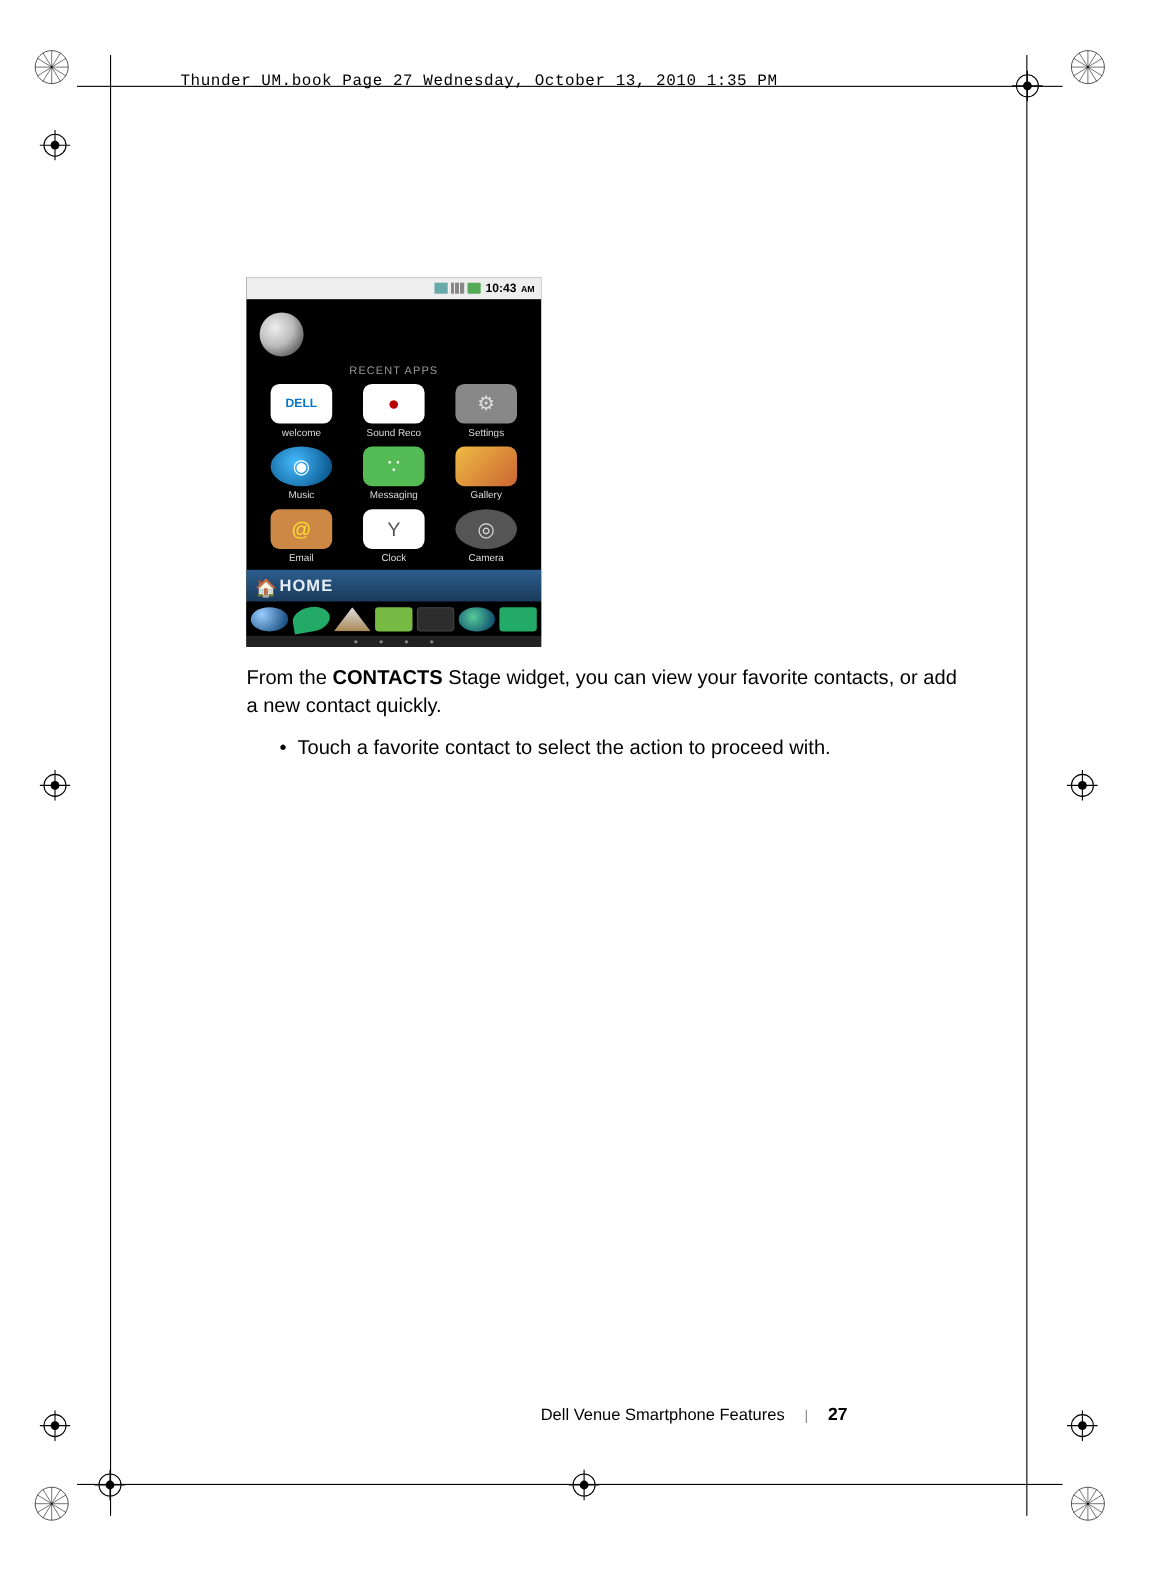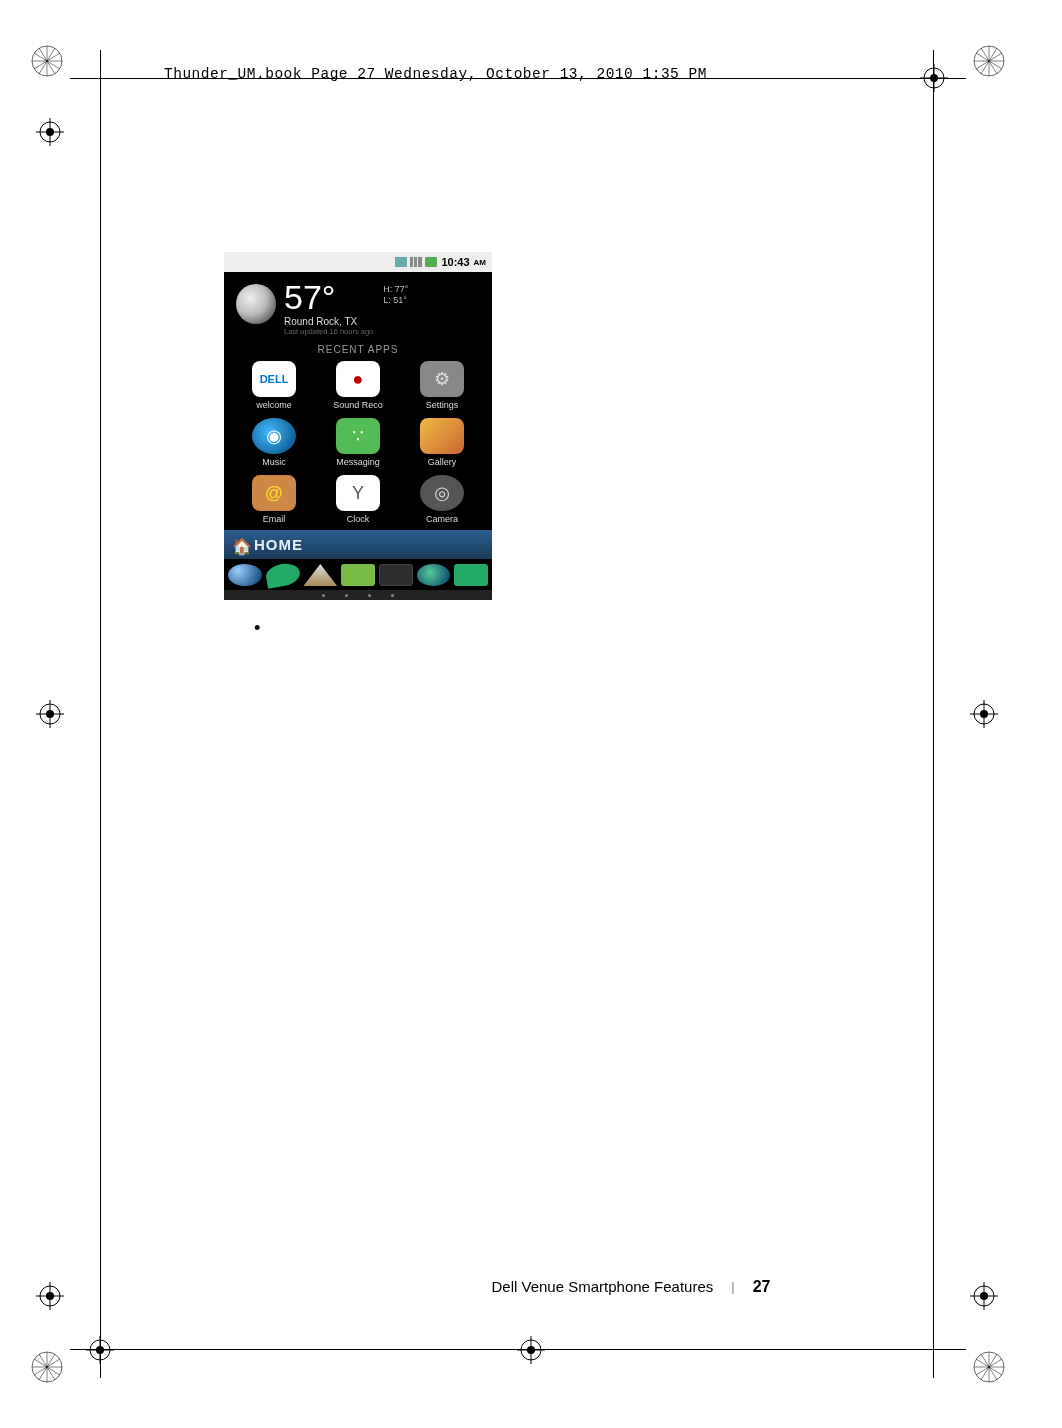--- a/index.html
+++ b/index.html
@@ -46,21 +46,21 @@
   .temp-block { flex: 1; display: flex; gap: 10px; align-items: flex-start; }
   .temp-big { font-size: 34px; font-weight: 300; line-height: 1; }
   .temp-hl { font-size: 9px; color: #bcbcbc; line-height: 1.2; margin-top: 4px; }
   .temp-loc { font-size: 10px; color: #ddd; margin-top: 2px; }
   .temp-upd { font-size: 7.5px; color: #666; }
 
   .recent { text-align: center; font-size: 10px; color: #999; letter-spacing: 1px; margin: 4px 0 6px 0; }
 
   .app-grid { display: grid; grid-template-columns: repeat(3, 1fr); gap: 8px 4px; padding: 0 4px 6px 4px; }
   .app { display: flex; flex-direction: column; align-items: center; gap: 3px; }
-  .app-icon { width: 44px; height: 36px; border-radius: 8px; display: flex; align-items: center; justify-content: center; font-size: 18px; }
+  .app-icon { width: 56px; height: 36px; border-radius: 8px; display: flex; align-items: center; justify-content: center; font-size: 18px; }
   .app-label { font-size: 9px; color: #dcdcdc; text-align: center; white-space: nowrap; overflow: hidden; width: 72px; text-overflow: clip; }
 
   .i-welcome { background: #fff; color: #0077cc; font-size: 11px; font-weight: 700; }
   .i-sound { background: #fff; color: #b00; }
   .i-settings { background: #888; color: #ddd; }
   .i-music { background: radial-gradient(circle at 40% 40%, #4bf, #047); color: #fff; border-radius: 50%; }
   .i-msg { background: #5b5; color: #fff; }
   .i-gallery { background: linear-gradient(135deg, #eb4, #c63); }
   .i-email { background: #c84; color: #fd3; }
   .i-clock { background: #fff; color: #555; }
@@ -221,31 +221,20 @@
           <span class="sic"></span>
           <span class="sic bars"></span>
           <span class="sic batt"></span>
         </div>
         <span>10:43</span>
         <span class="am">AM</span>
       </div>
       <div class="phone-body">
         <div class="weather">
           <div class="moon"></div>
-          <div class="temp-block">
-            <div>
-              <div class="temp-big">57°</div>
-              <div class="temp-loc">Round Rock, TX</div>
-              <div class="temp-upd">Last updated 16 hours ago</div>
-            </div>
-            <div class="temp-hl">
-              <div>H: 77°</div>
-              <div>L: 51°</div>
-            </div>
-          </div>
         </div>
         <div class="recent">RECENT APPS</div>
         <div class="app-grid">
           <div class="app">
               <div class="app-icon i-welcome">DELL</div>
               <div class="app-label">welcome</div>
             </div>
           <div class="app">
               <div class="app-icon i-sound">●</div>
               <div class="app-label">Sound Reco</div>
@@ -295,22 +284,26 @@
       </div>
       <div class="nav-bar">
           <span></span>
           <span></span>
           <span></span>
           <span></span>
         </div>
     </div>
   </div>
 
+  <p class="para">
+    <span>From the </span><span class="bold">CONTACTS</span><span> Stage widget, you can view your favorite contacts, or add a new contact quickly.</span>
+  </p>
   <div class="bullet-row">
     <span class="bullet-dot">•</span>
+    <span>Touch a favorite contact to select the action to proceed with.</span>
   </div>
 </div>
 
 <div class="footer">
   <div class="footer-inner">
     <span class="footer-title">Dell Venue Smartphone Features</span>
     <span class="footer-sep">|</span>
     <span class="footer-page">27</span>
   </div>
 </div>

